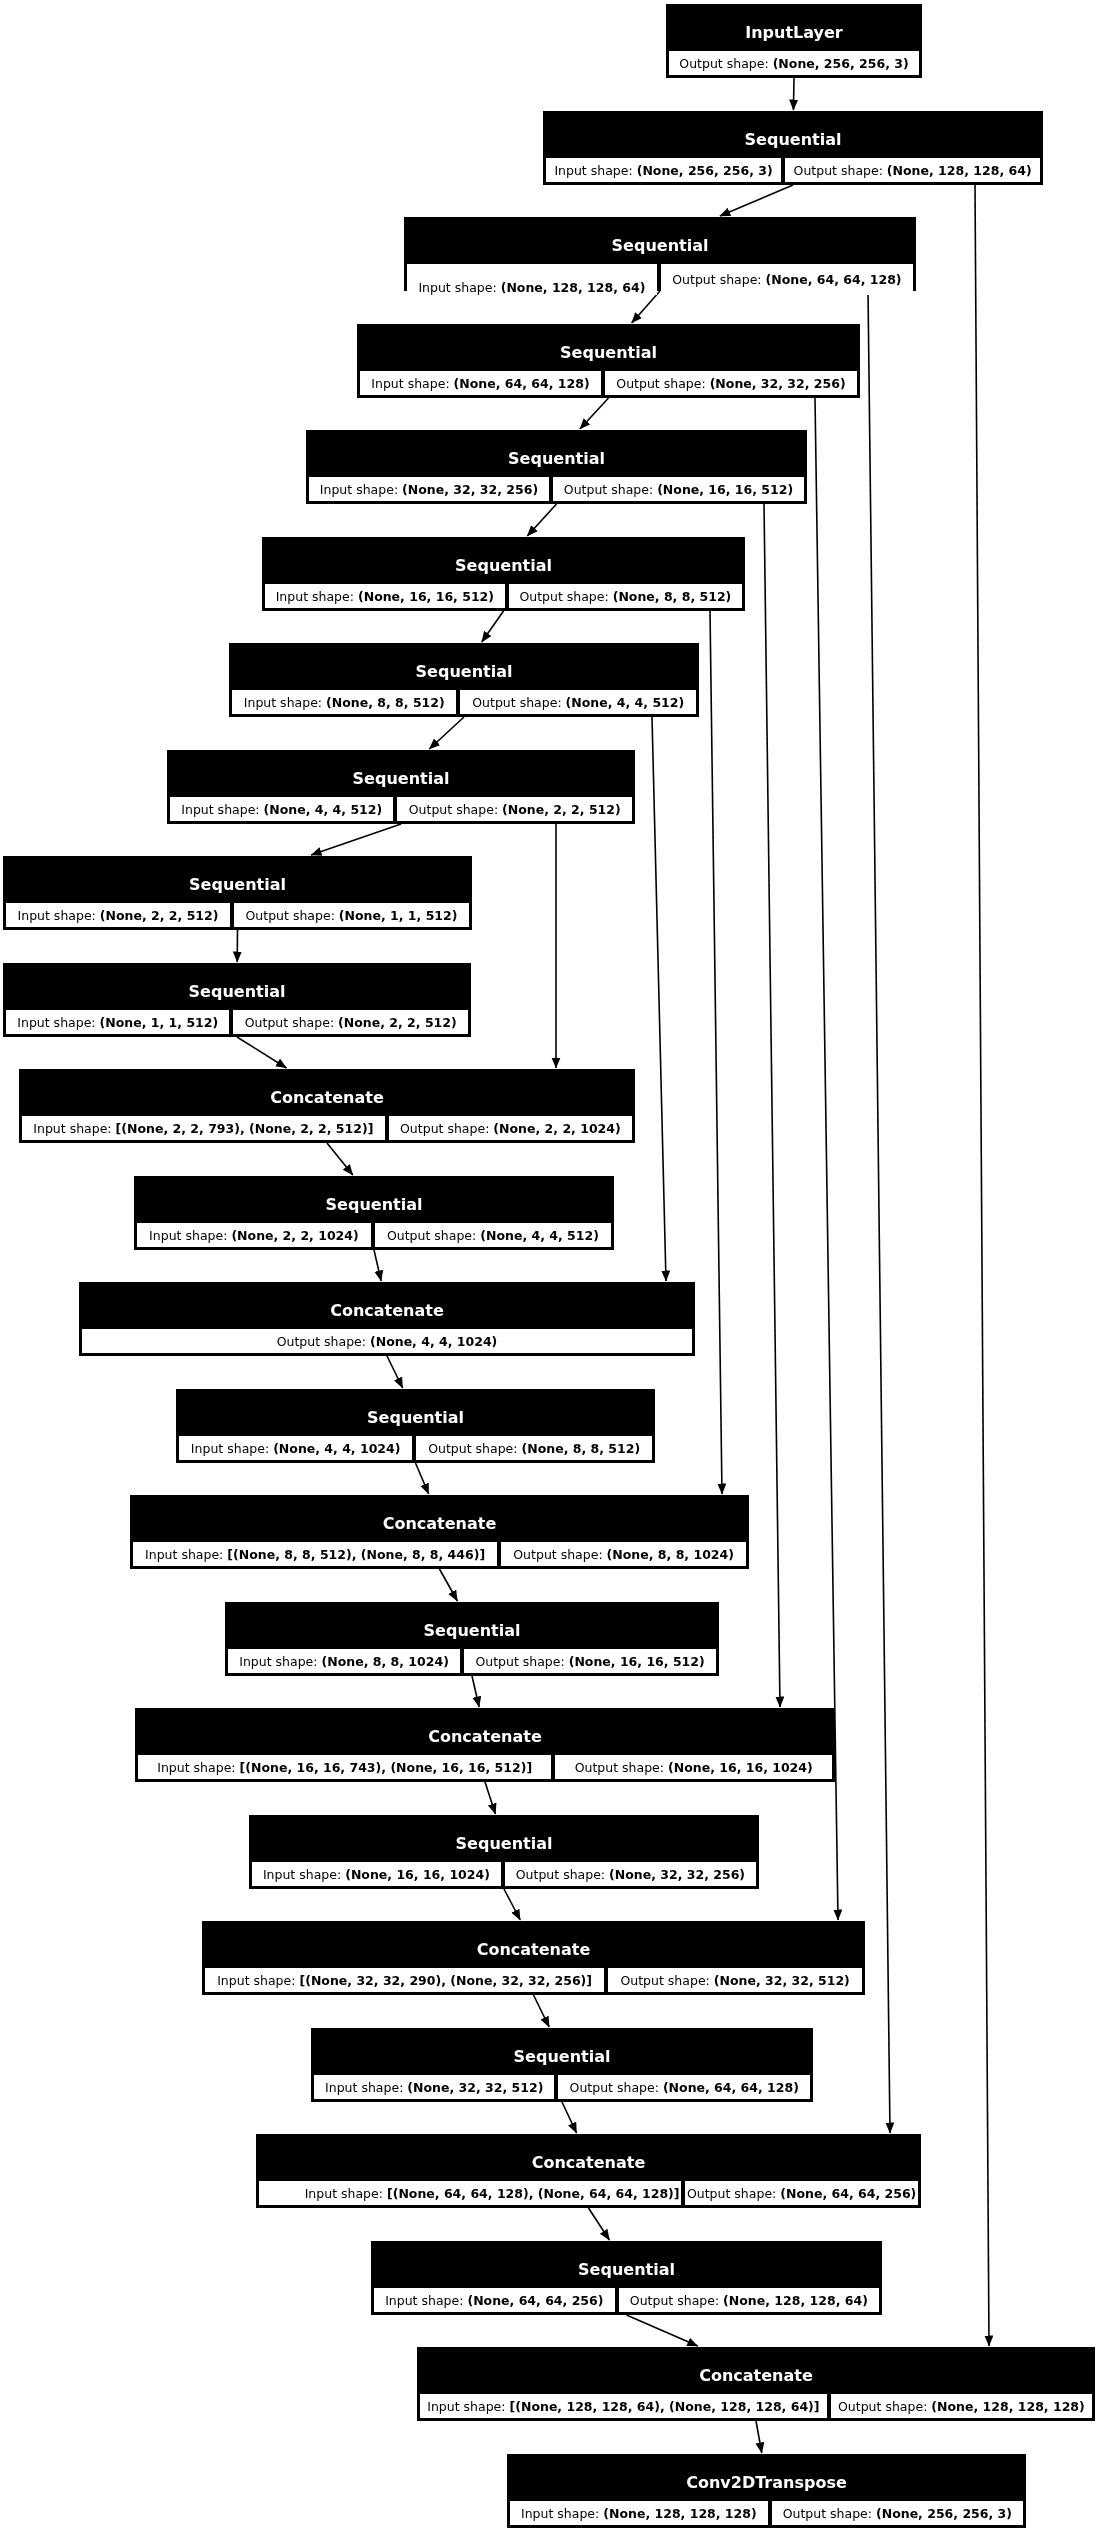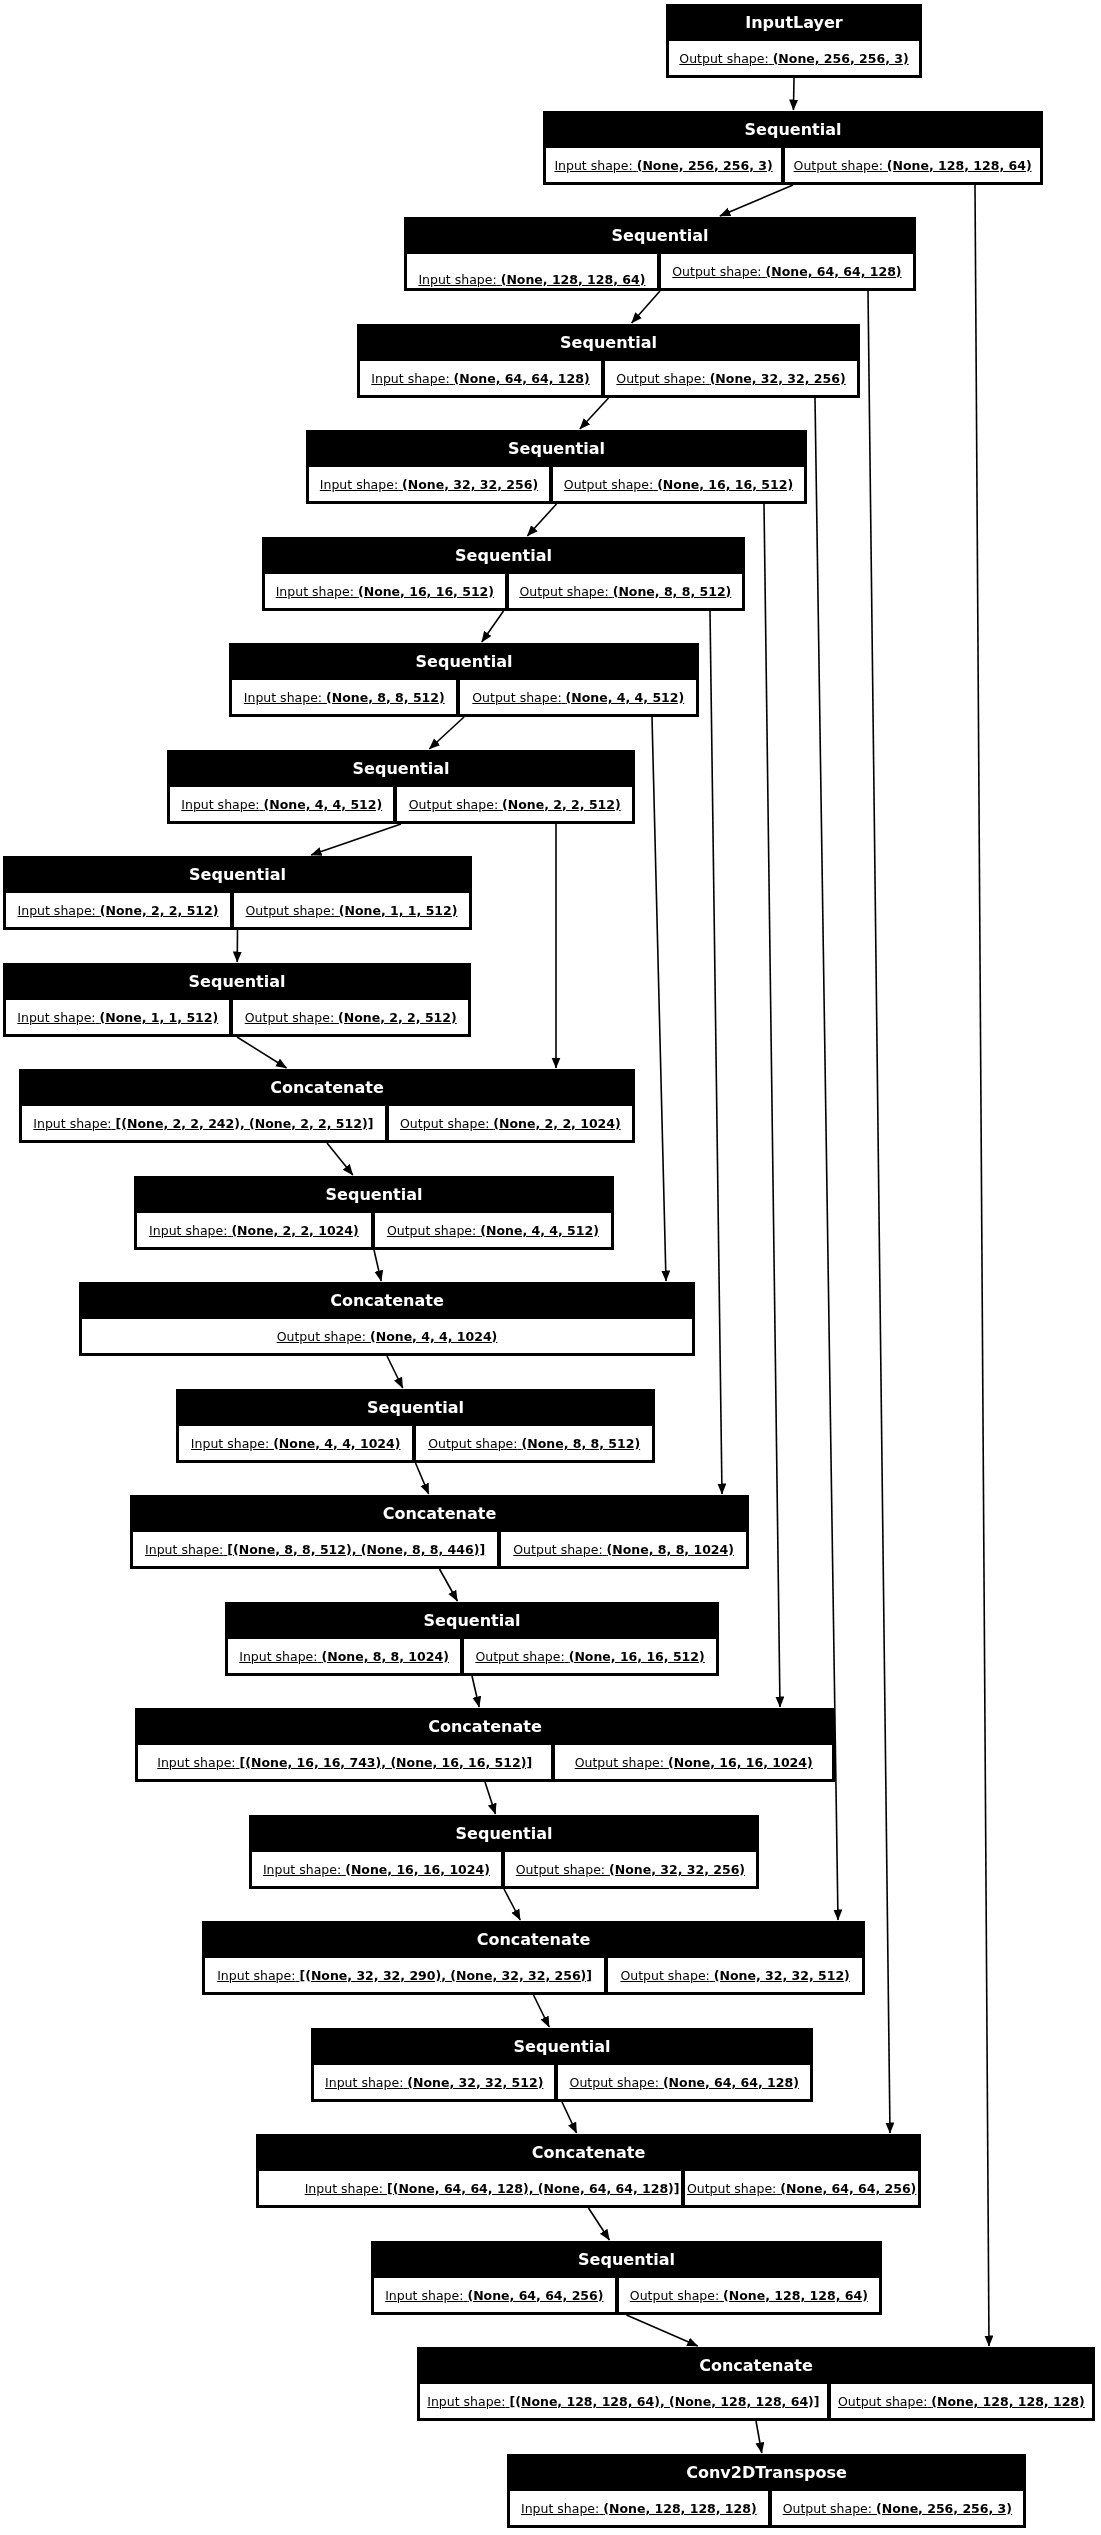--- a/index.html
+++ b/index.html
@@ -9,22 +9,21 @@
     background:#ffffff;
     font-family:"DejaVu Sans","Liberation Sans",sans-serif;
     overflow:hidden;
   }
   #edges{position:absolute;left:0;top:0;width:1101px;height:2535px;}
   .node{
     position:absolute;
     background:#000000;
     box-sizing:border-box;
     display:flex;flex-direction:column;
-    padding:0 3px 3px 3px;
-    text-decoration:underline;
+    padding:10px 3px 3px 3px;
   }
   .node-title{
     height:37px;
     display:flex;align-items:center;justify-content:center;
     color:#ffffff;
     font-weight:bold;
     font-size:16px;
     overflow:hidden;
     flex:0 0 auto;
   }
@@ -220,21 +219,21 @@
             <span class="cell-inner" style="transform: scaleX(1); transform-origin: center center;"><span class="lbl">Output shape:</span><span class="val">(None, 2, 2, 512)</span></span>
           </div>
         </div>
       </div>
       <div class="node" style="left: 19px; top: 1069px; width: 616px; height: 74px;">
         <div class="node-title">
           <span class="title-inner" style="transform: scaleX(1); transform-origin: center center;">Concatenate</span>
         </div>
         <div class="cells">
           <div class="cell">
-            <span class="cell-inner" style="transform: scaleX(1); transform-origin: center center;"><span class="lbl">Input shape:</span><span class="val">[(None, 2, 2, 242), (None, 2, 2, 512)]</span></span>
+            <span class="cell-inner" style="transform: scaleX(1); transform-origin: center center;"><span class="lbl">Input shape:</span><span class="val">[(None, 2, 2, 793), (None, 2, 2, 512)]</span></span>
           </div>
           <div class="cell">
             <span class="cell-inner" style="transform: scaleX(1); transform-origin: center center;"><span class="lbl">Output shape:</span><span class="val">(None, 2, 2, 1024)</span></span>
           </div>
         </div>
       </div>
       <div class="node" style="left: 134px; top: 1176px; width: 480px; height: 74px;">
         <div class="node-title">
           <span class="title-inner" style="transform: scaleX(1); transform-origin: center center;">Sequential</span>
         </div>

